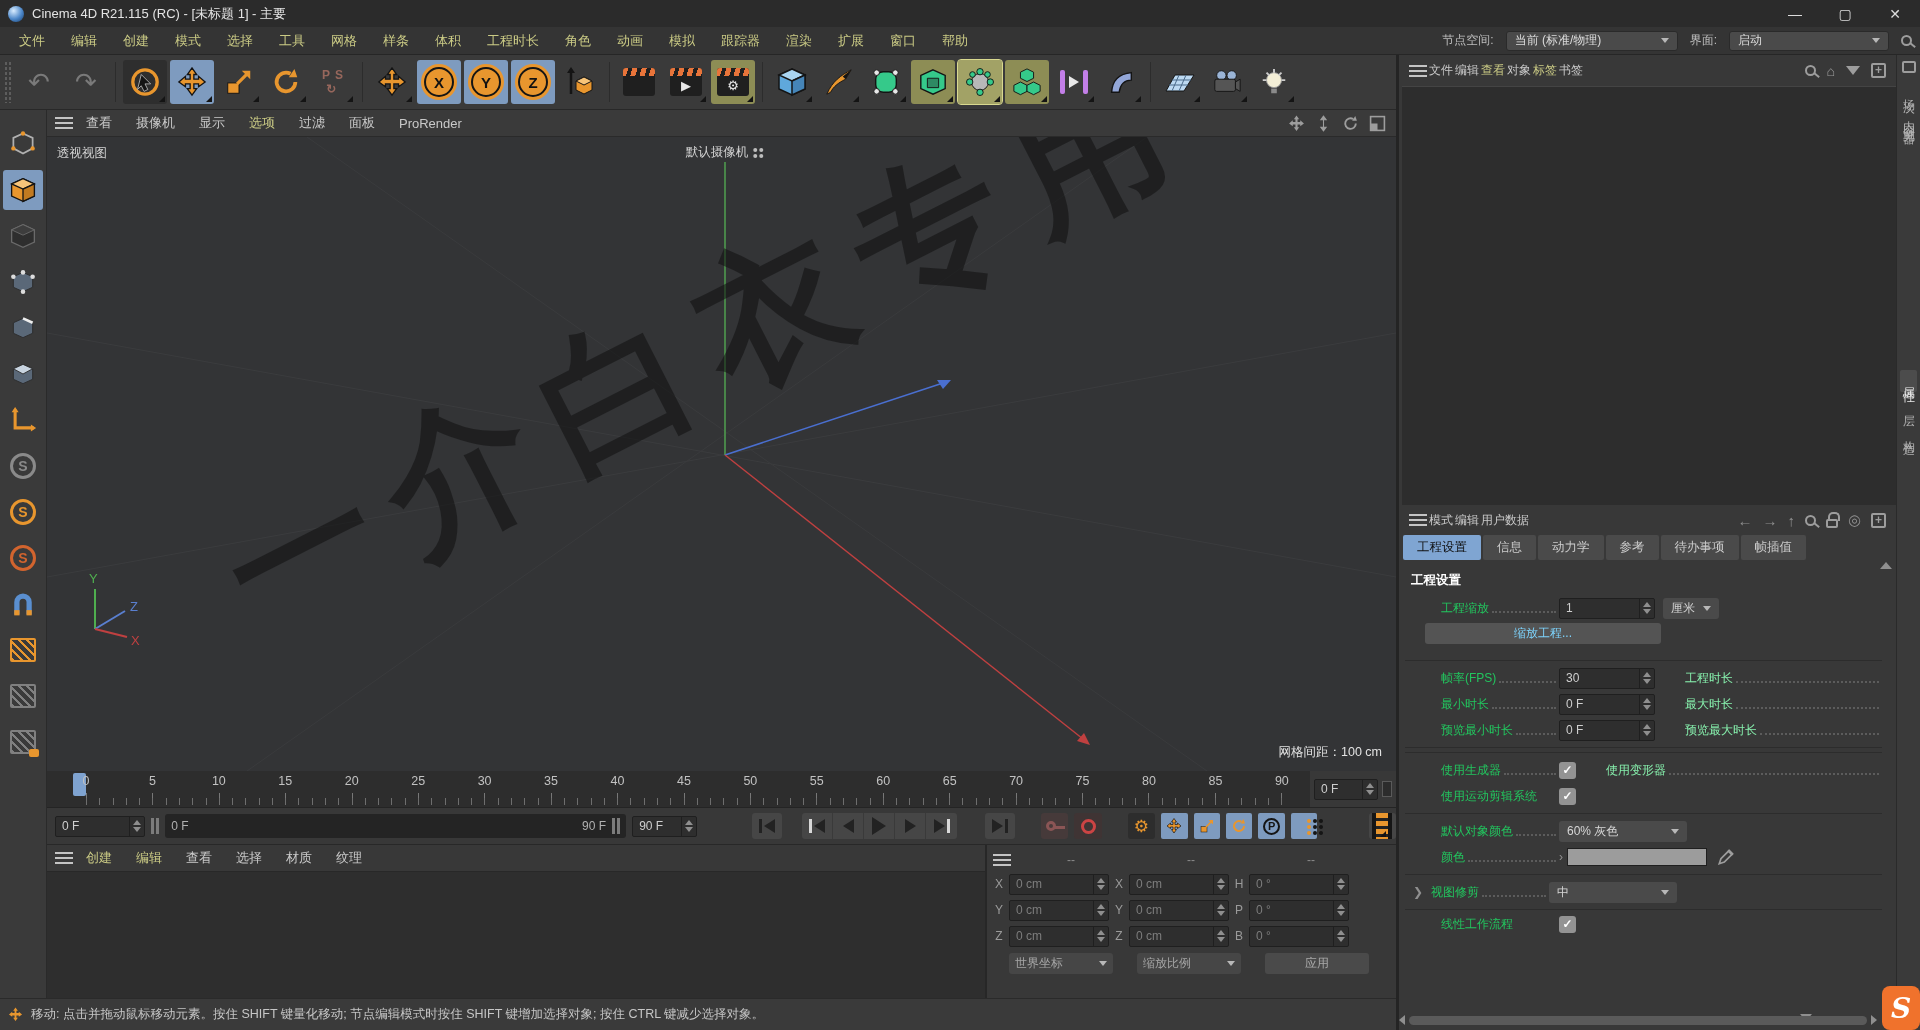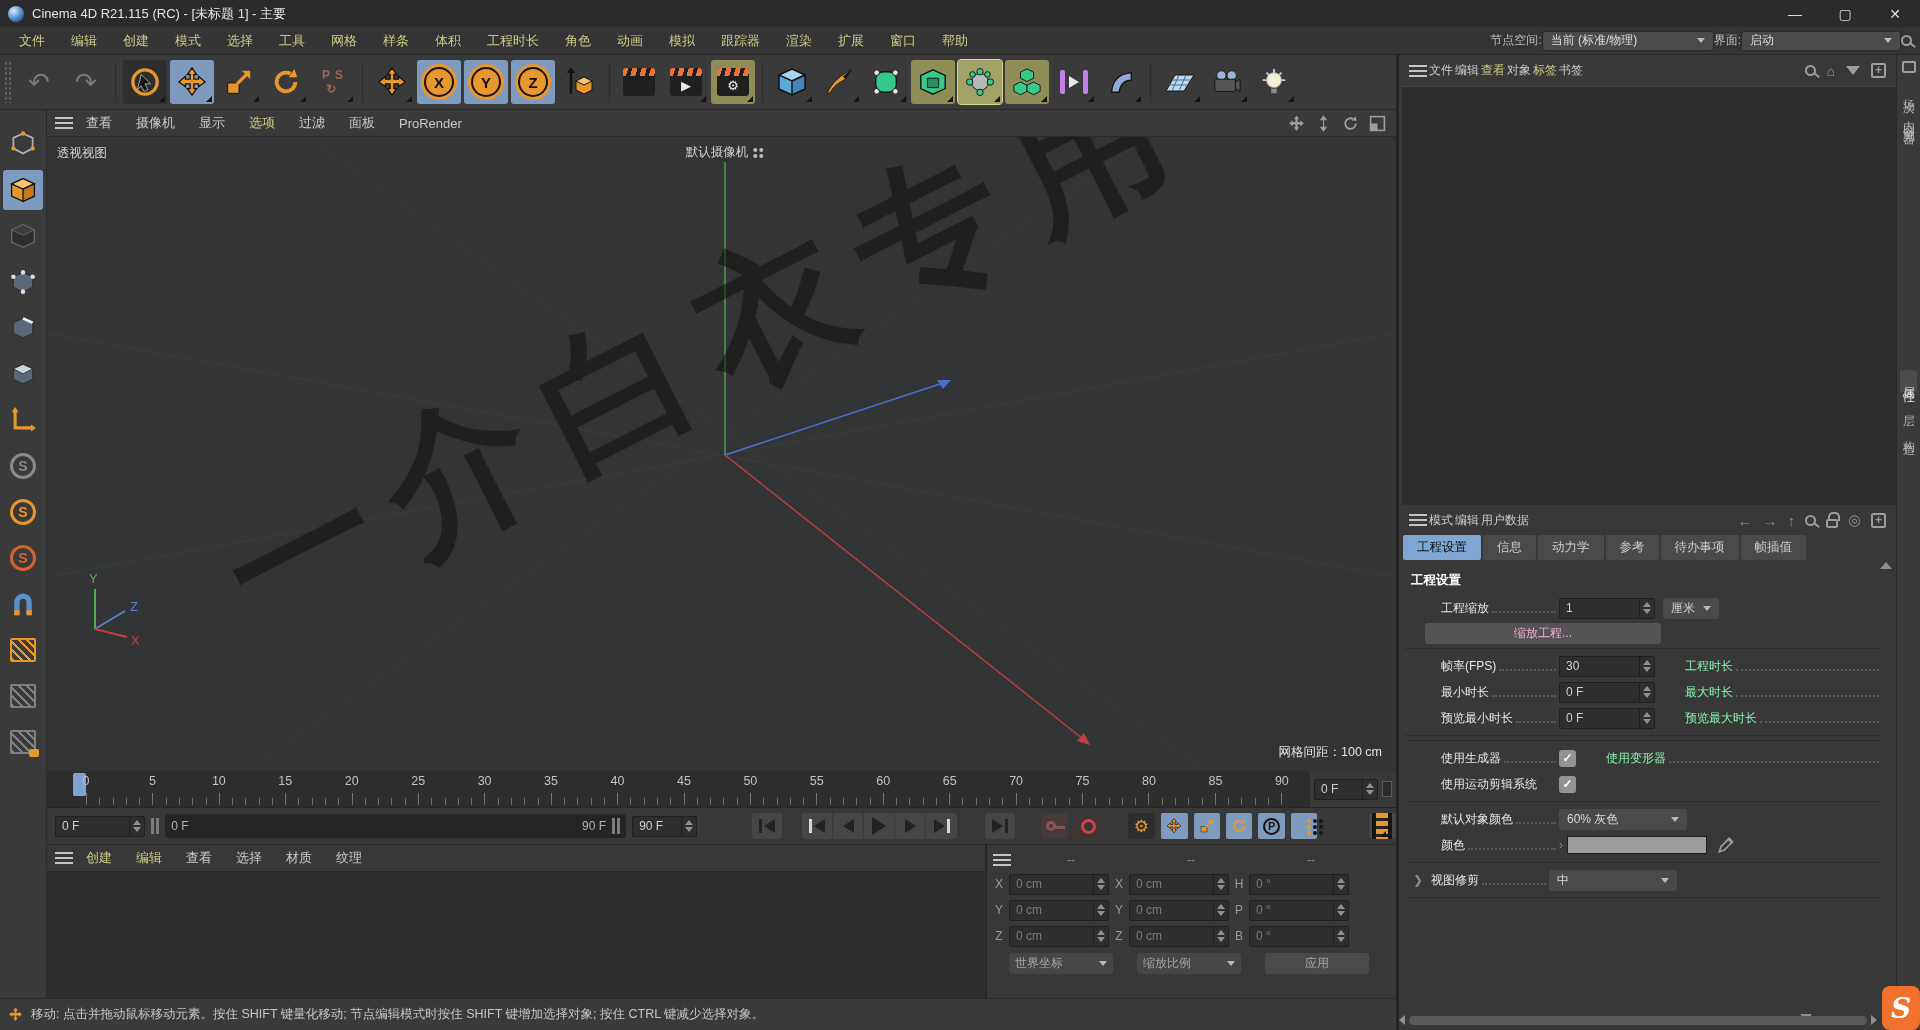--- a/index.html
+++ b/index.html
@@ -12,21 +12,21 @@
               display:flex; align-items:center; padding-left:8px; color:#e4e4e4; font-size:13px; }
   .c4dlogo { width:16px; height:16px; border-radius:50%; margin-right:8px;
              background:radial-gradient(circle at 35% 30%, #d8ecff, #4b86c8 55%, #173a66); }
   .winbtns { margin-left:auto; display:flex; height:27px; }
   .winbtn { width:50px; height:27px; display:flex; align-items:center; justify-content:center; color:#dcdcdc; font-size:14px; }
 
   
   .menubar { position:absolute; left:0; top:27px; width:1920px; height:28px; background:#343434;
              border-bottom:1px solid #262626; display:flex; align-items:center; padding-left:6px; }
   .menubar .mitem { padding:0 13px; color:#cbcb85; font-size:13px; }
-  .nodespace { margin-left:auto; display:flex; align-items:center; gap:0; padding-right:8px; }
+  .nodespace { margin-left:auto; display:flex; align-items:center; gap:12px; padding-right:8px; }
   .nslabel { color:#bdbdbd; }
   .seld { background:#4a4a4a; border:1px solid #2a2a2a; border-radius:3px; height:20px;
           display:flex; align-items:center; padding:0 8px; color:#dcdcdc; gap:10px; }
   .chev { width:0; height:0; border-left:4px solid transparent; border-right:4px solid transparent; border-top:5px solid #b8b8b8; }
 
   
   .ham { width:18px; display:flex; flex-direction:column; gap:3px; }
   .ham i { display:block; height:2px; background:#c4c4c4; }
   .ico-search { position:relative; width:11px; height:11px; border:2px solid #9d9d9d; border-radius:50%; }
   .ico-search::after { content:''; position:absolute; width:7px; height:2px; background:#9d9d9d;
@@ -183,29 +183,29 @@
   .objrow { height:28px; display:flex; align-items:center; gap:8px; padding-left:12px; color:#dcdcdc; font-size:13px; }
   .gearpage { position:relative; width:18px; height:22px; background:#e8e8e8; border-radius:2px; }
   .gearpage::after { content:'✱'; position:absolute; right:-4px; bottom:-3px; color:#d24a26; font-size:14px; }
   .tabs { display:flex; gap:2px; padding-left:4px; height:25px; }
   .tab { padding:0 14px; background:#4a4a4a; color:#cccccc; display:flex; align-items:center; border-radius:2px; font-size:12.5px; }
   .tab.active { background:#7fa5d2; color:#101010; }
   .ambody { position:relative; padding:8px 14px 0 6px; }
   .sect { color:#ffffff; font-weight:bold; padding:4px 0 6px 6px; font-size:12.5px; }
   .arow { display:flex; align-items:center; height:26px; padding-left:36px; }
   .lblwrap { width:118px; display:flex; align-items:flex-end; }
-  .lblwrap span { white-space:nowrap; color:#e5e5e5; }
+  .lblwrap span { white-space:nowrap; color:#22c55e; }
   .ldr { flex:1; border-bottom:2px dotted #5c5c5c; margin:0 3px 4px 3px; min-width:4px; }
   .afld { width:96px; }
   .rcol { display:flex; flex:1; align-items:flex-end; margin-left:30px; overflow:hidden; }
   .rcol span { white-space:nowrap; color:#86efac; }
   .udrop { height:21px; background:#4a4a4a; border-radius:3px; display:flex; align-items:center; gap:8px;
            padding:0 8px; color:#d6d6d6; margin-left:8px; }
-  .bigbtn { margin:2px 0 4px 20px; width:236px; height:21px; background:#545454; border-radius:3px;
-            display:flex; align-items:center; justify-content:center; color:#f9a8d4;text-align:center; }
+  .bigbtn { margin:2px 0 16px 20px; width:236px; height:21px; background:#545454; border-radius:3px;
+            display:flex; align-items:center; justify-content:center; color:#7dd3fc;text-align:center; }
   .hr { height:1px; background:#2c2c2c; margin:4px 0; }
   .cb { width:17px; height:17px; background:#939393; border-radius:3px; display:flex; align-items:center;
         justify-content:center; }
   .cb::after { content:'✓'; color:#fff; font-weight:bold; font-size:12px; }
   .swatch { width:140px; height:18px; background:#9c9c9c; border:1px solid #1f1f1f; }
   .prearrow { color:#8f8f8f; margin-right:4px; }
   .hscroll { position:absolute; left:1399px; top:1012px; width:478px; height:16px; display:flex; align-items:center; gap:4px; }
   .hthumb { flex:1; height:9px; background:#5a5a5a; border-radius:5px; }
   .scar { width:0; height:0; }
   .scar.left { border-top:5px solid transparent; border-bottom:5px solid transparent; border-right:6px solid #8f8f8f; }
@@ -959,20 +959,26 @@
         <div class="lblwrap">
             <span>视图修剪</span>
             <span class="ldr"></span>
           </div>
         <div class="udrop" style="margin-left:0;width:128px">
             <span>中</span>
             <span class="chev" style="margin-left:auto"></span>
           </div>
       </div>
       <div class="hr"></div>
+      <div class="arow" style="height:20px">
+        <div class="lblwrap">
+            <span>线性工作流程</span>
+          </div>
+        <span class="cb"></span>
+      </div>
     </div>
   </div>
   <span class="scar down vdown"></span>
   <div class="hscroll">
     <span class="scar left"></span>
     <div class="hthumb"></div>
     <span class="scar right"></span>
   </div>
 
   <div class="sidestrip">

